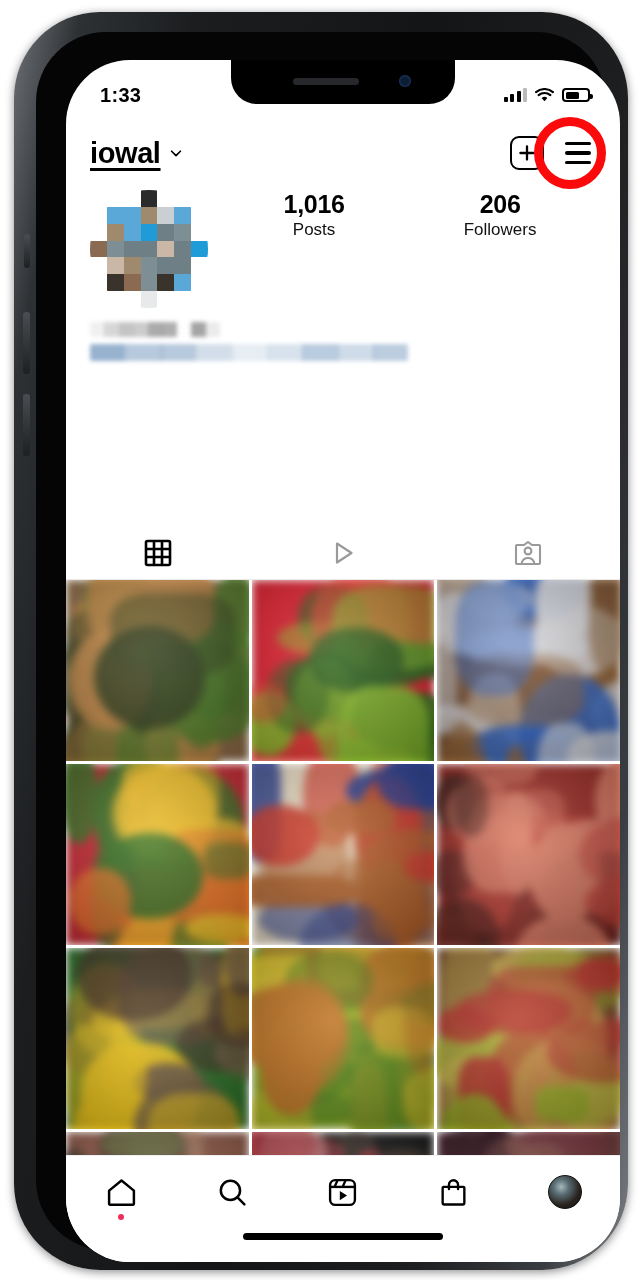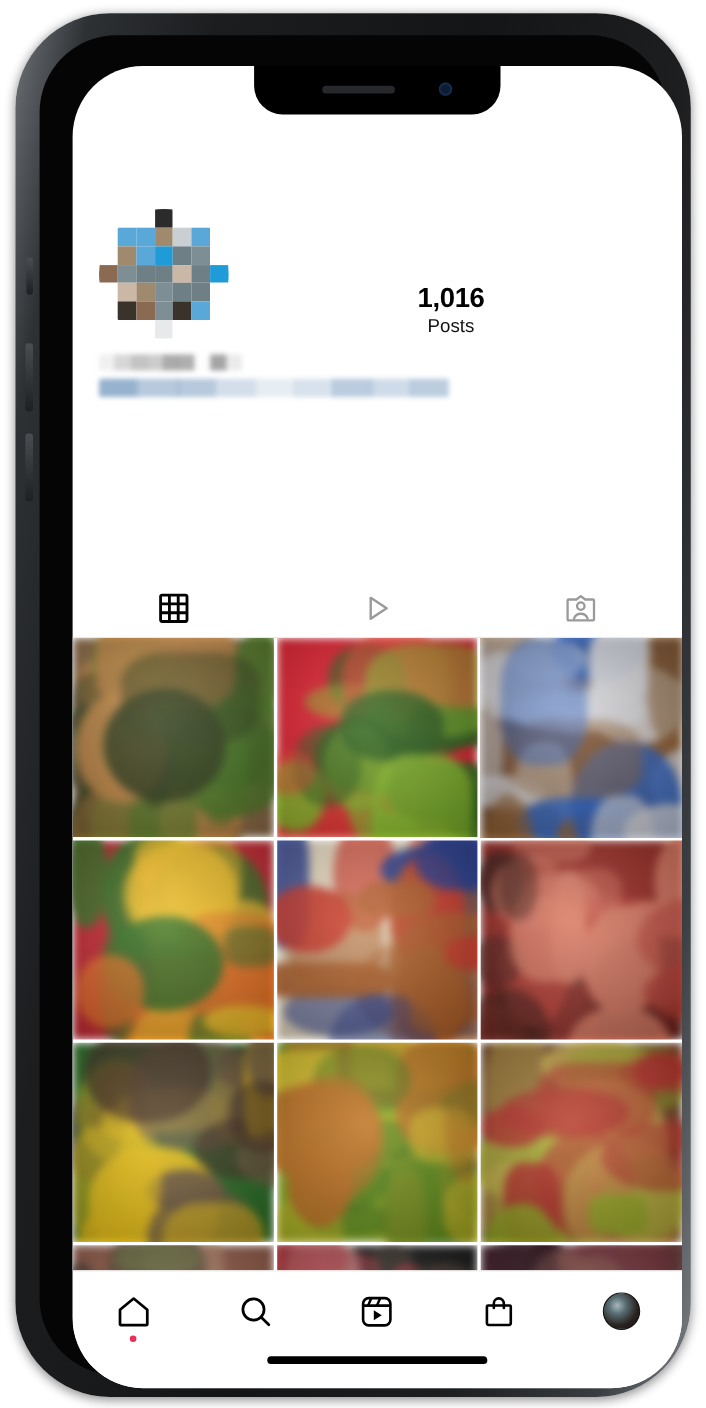--- a/index.html
+++ b/index.html
@@ -116,21 +116,21 @@
     right: -8px; top: -16px;
     width: 72px; height: 72px;
     border-radius: 50%;
     border: 9px solid #fa0a0a;
     z-index: 2;
     pointer-events: none;
   }
 
   
   #profile-section { position: absolute; top: 130px; left: 0; width: 100%; }
-  #profile-top { display: flex; align-items: flex-end; padding: 0 24px; gap: 6px; }
+  #profile-top { display: flex; align-items: flex-start; padding: 0 24px; gap: 6px; }
   #avatar {
     width: 118px; height: 118px; border-radius: 50%;
     flex: 0 0 auto;
     overflow: hidden;
     position: relative;
   }
   #avatar .px { position:absolute; width: 16.7%; height: 16.7%; }
   #stats { flex: 1; display: flex; justify-content: space-around; padding-left: 10px; }
   .stat { text-align: center; }
   .stat-value { font-size: 25px; font-weight: bold; color:#000; line-height: 1.15; letter-spacing:-0.3px; }
@@ -206,21 +206,61 @@
   <div class="side-btn" id="btn-power"></div>
 
   <div id="device-inner-bezel">
     <div id="screen">
 
       <div id="notch">
         <div id="notch-speaker"></div>
         <div id="notch-camera"></div>
       </div>
 
-
+      <div id="status-bar">
+        <div id="status-time">1:33</div>
+        <div id="status-icons">
+          <div class="bars">
+              <i></i>
+              <i></i>
+              <i></i>
+              <i></i>
+            </div>
+          <svg width="19" height="15" viewBox="0 0 19 15">
+            <path d="M9.5 13.3 L6.6 9.9 a4.6 4.6 0 0 1 5.8 0 Z" fill="#000"></path>
+            <path d="M3.6 7.1 a9.2 9.2 0 0 1 11.8 0" stroke="#000" stroke-width="2.1" fill="none" stroke-linecap="round"></path>
+            <path d="M1 4.1 a13.3 13.3 0 0 1 17 0" stroke="#000" stroke-width="2.1" fill="none" stroke-linecap="round"></path>
+          </svg>
+          <div class="battery">
+              <span></span>
+            </div>
+        </div>
+      </div>
+
+      <div id="app-header">
+        <div id="username-group">
+          <span id="username">iowal</span>
+          <svg class="chev-sm" viewBox="0 0 16 16">
+            <path d="M3 6 L8 11 L13 6" stroke="#000" stroke-width="1.9" fill="none" stroke-linecap="round" stroke-linejoin="round"></path>
+          </svg>
+        </div>
+        <div id="header-actions">
+          <div id="new-post-button">
+            <svg width="20" height="20" viewBox="0 0 20 20">
+              <path d="M10 3.4 V16.6 M3.4 10 H16.6" stroke="#000" stroke-width="2.3" stroke-linecap="round"></path>
+            </svg>
+          </div>
+          <div id="hamburger-button">
+            <i></i>
+              <i></i>
+              <i></i>
+          </div>
+          <div id="annotation-circle"></div>
+        </div>
+      </div>
 
       <div id="profile-section">
         <div id="profile-top">
           <div id="avatar">
               <div class="px" style="left: 0%; top: 0%; width: 14.2857%; height: 14.2857%; background: rgb(255, 255, 255);"></div>
               <div class="px" style="left: 14.2857%; top: 0%; width: 14.2857%; height: 14.2857%; background: rgb(255, 255, 255);"></div>
               <div class="px" style="left: 28.5714%; top: 0%; width: 14.2857%; height: 14.2857%; background: rgb(255, 255, 255);"></div>
               <div class="px" style="left: 42.8571%; top: 0%; width: 14.2857%; height: 14.2857%; background: rgb(43, 43, 43);"></div>
               <div class="px" style="left: 57.1429%; top: 0%; width: 14.2857%; height: 14.2857%; background: rgb(255, 255, 255);"></div>
               <div class="px" style="left: 71.4286%; top: 0%; width: 14.2857%; height: 14.2857%; background: rgb(255, 255, 255);"></div>
@@ -266,20 +306,24 @@
               <div class="px" style="left: 42.8571%; top: 85.7143%; width: 14.2857%; height: 14.2857%; background: rgb(231, 233, 234);"></div>
               <div class="px" style="left: 57.1429%; top: 85.7143%; width: 14.2857%; height: 14.2857%; background: rgb(255, 255, 255);"></div>
               <div class="px" style="left: 71.4286%; top: 85.7143%; width: 14.2857%; height: 14.2857%; background: rgb(255, 255, 255);"></div>
               <div class="px" style="left: 85.7143%; top: 85.7143%; width: 14.2857%; height: 14.2857%; background: rgb(255, 255, 255);"></div>
             </div>
           <div id="stats">
             <div class="stat">
               <div class="stat-value">1,016</div>
               <div class="stat-label">Posts</div>
             </div>
+            <div class="stat">
+              <div class="stat-value">206</div>
+              <div class="stat-label">Followers</div>
+            </div>
           </div>
         </div>
 
         <div id="bio">
           <div class="blur-line" id="bio-name" style="filter: blur(2.2px);">
               <div class="seg" style="left: 0%; width: 11.7111%; background: rgb(229, 229, 229); opacity: 0.591121;"></div>
               <div class="seg" style="left: 11.1111%; width: 11.7111%; background: rgb(197, 197, 197); opacity: 0.697309;"></div>
               <div class="seg" style="left: 22.2222%; width: 11.7111%; background: rgb(191, 191, 191); opacity: 0.924342;"></div>
               <div class="seg" style="left: 33.3333%; width: 11.7111%; background: rgb(188, 188, 188); opacity: 0.755042;"></div>
               <div class="seg" style="left: 44.4444%; width: 11.7111%; background: rgb(167, 167, 167); opacity: 0.955865;"></div>

